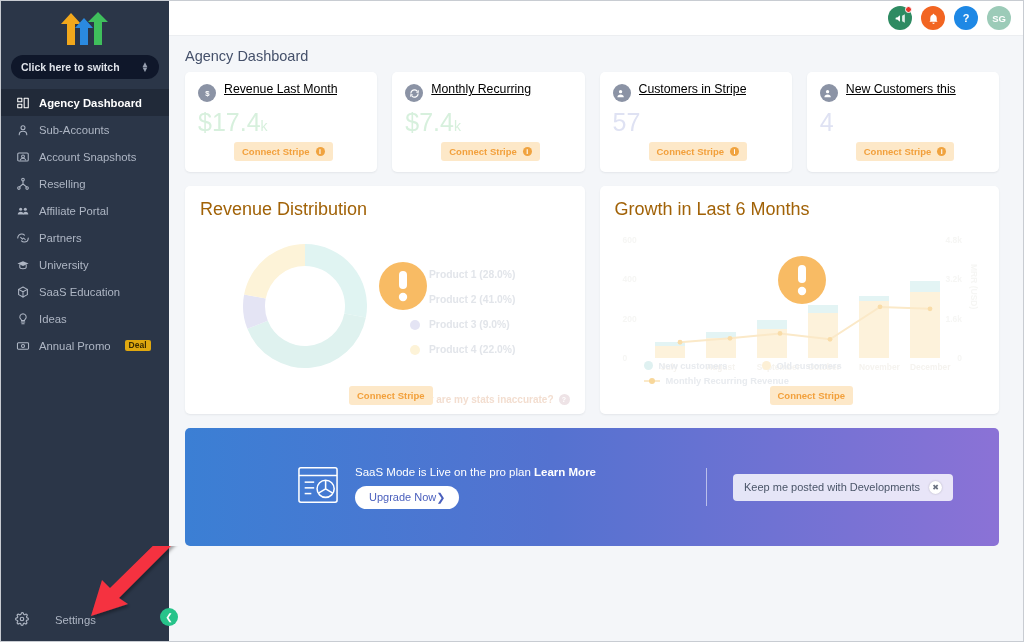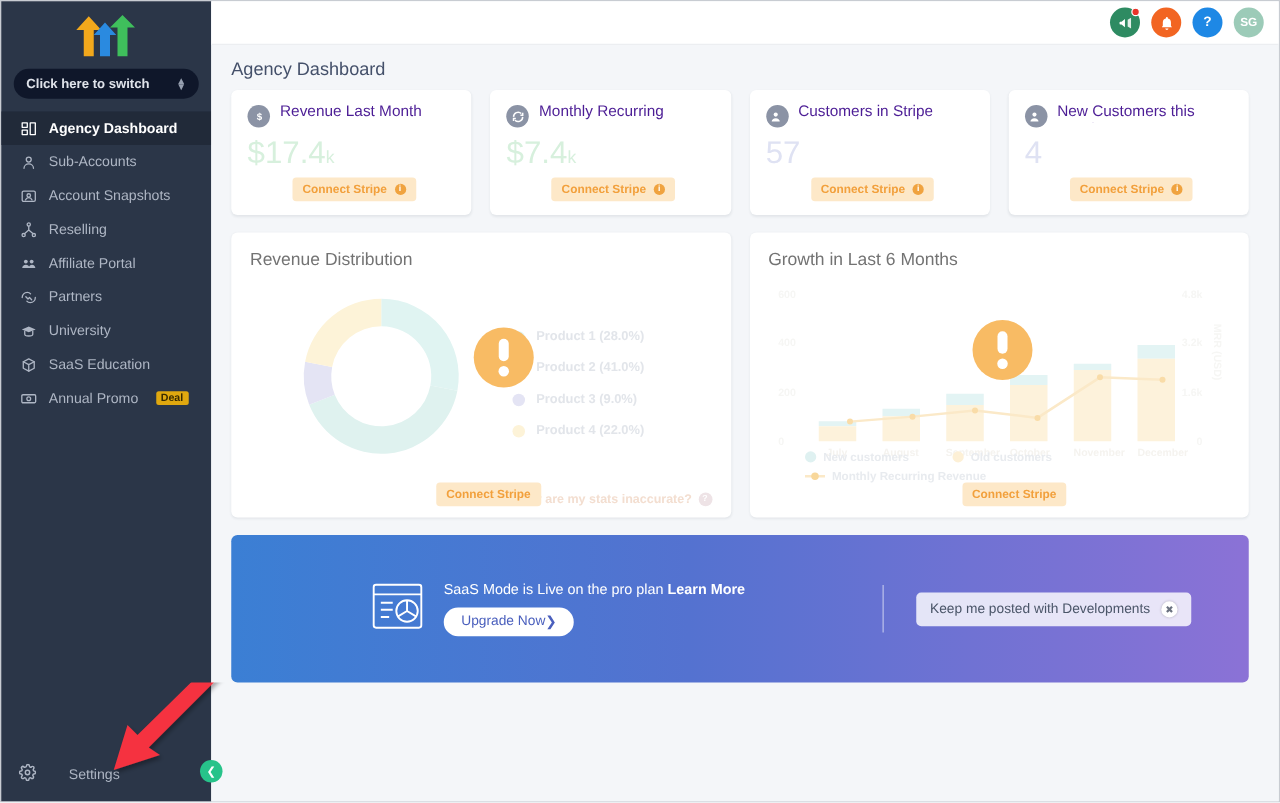--- a/index.html
+++ b/index.html
@@ -106,22 +106,22 @@
     box-shadow: 0 1px 2px rgba(40,50,70,.08);
     position: relative; overflow: hidden;
   }
   .kpi-head { display: flex; align-items: flex-start; gap: 8px; }
   .kpi-ico {
     width: 18px; height: 18px; flex: 0 0 18px; border-radius: 50%;
     background: #8b93a5; display: flex; align-items: center;
     justify-content: center; color: #fff; font-size: 10px; margin-top: 1px;
   }
   .kpi-title {
-    font-size: 12.3px; color: #4c1d95; line-height: 13.5px;
-    max-height: 15px; overflow: hidden;
+    font-size: 12.3px; color: #000000; line-height: 13.5px;
+    max-height: 15px; overflow: hidden; text-decoration: underline;
   }
   .kpi-value {
     font-size: 25px; margin-top: 7px; font-weight: 300; line-height: 26px;
   }
   .kpi-value .suf { font-size: 14px; }
   .v-green { color: #d7f0dd; }
   .v-blue  { color: #dfe2f3; }
   .connect-pill {
     position: absolute; left: 49px; bottom: 11px;
     background: #fde8c8; color: #f2a03c; border-radius: 3px;
@@ -134,21 +134,21 @@
     align-items: center; justify-content: center; font-weight: bold;
   }
 
   
   .chart-row { display: flex; gap: 15px; margin-top: 14px; }
   .chart-card {
     flex: 1 1 0; background: #ffffff; border-radius: 5px;
     height: 228px; padding: 13px 15px; position: relative;
     box-shadow: 0 1px 2px rgba(40,50,70,.08); overflow: hidden;
   }
-  .chart-title { font-size: 14px; color: #737373; }
+  .chart-title { font-size: 18px; color: #a16207; }
 
   .warn-circle {
     position: absolute; width: 48px; height: 48px; border-radius: 50%;
     background: #f8bb64; display: flex; align-items: center;
     justify-content: center; z-index: 6; cursor: pointer;
   }
   .warn-circle svg { display: block; }
 
   .connect-overlay {
     position: absolute; z-index: 7; background: #fde8c8; color: #f2a03c;
@@ -338,20 +338,29 @@
           <span>University</span>
         </div>
         <div class="nav-item">
           <span class="ico">
             <svg width="14" height="14" viewBox="0 0 24 24">
               <path d="M12 3.5l7.5 4v9L12 20.5 4.5 16.5v-9z" stroke="#aeb6c4" stroke-width="1.8" fill="none" stroke-linecap="round" stroke-linejoin="round"></path>
               <path d="M4.5 7.5L12 11.5l7.5-4M12 11.5v9" stroke="#aeb6c4" stroke-width="1.8" fill="none" stroke-linecap="round" stroke-linejoin="round"></path>
             </svg>
           </span>
           <span>SaaS Education</span>
+        </div>
+        <div class="nav-item">
+          <span class="ico">
+            <svg width="14" height="14" viewBox="0 0 24 24">
+              <path d="M9 17h6M10 20h4" stroke="#aeb6c4" stroke-width="1.8" fill="none" stroke-linecap="round" stroke-linejoin="round"></path>
+              <path d="M12 3a5.5 5.5 0 0 1 3.4 9.8c-.6.5-.9 1.2-.9 2h-5c0-.8-.3-1.5-.9-2A5.5 5.5 0 0 1 12 3z" stroke="#aeb6c4" stroke-width="1.8" fill="none" stroke-linecap="round" stroke-linejoin="round"></path>
+            </svg>
+          </span>
+          <span>Ideas</span>
         </div>
         <div class="nav-item">
           <span class="ico">
             <svg width="14" height="14" viewBox="0 0 24 24">
               <rect x="2.5" y="6.5" width="19" height="11" rx="1.6" stroke="#aeb6c4" stroke-width="1.8" fill="none" stroke-linecap="round" stroke-linejoin="round"></rect>
               <circle cx="12" cy="12" r="2.6" stroke="#aeb6c4" stroke-width="1.8" fill="none" stroke-linecap="round" stroke-linejoin="round"></circle>
             </svg>
           </span>
           <span>Annual Promo</span>
           <span class="badge-deal">Deal</span>

